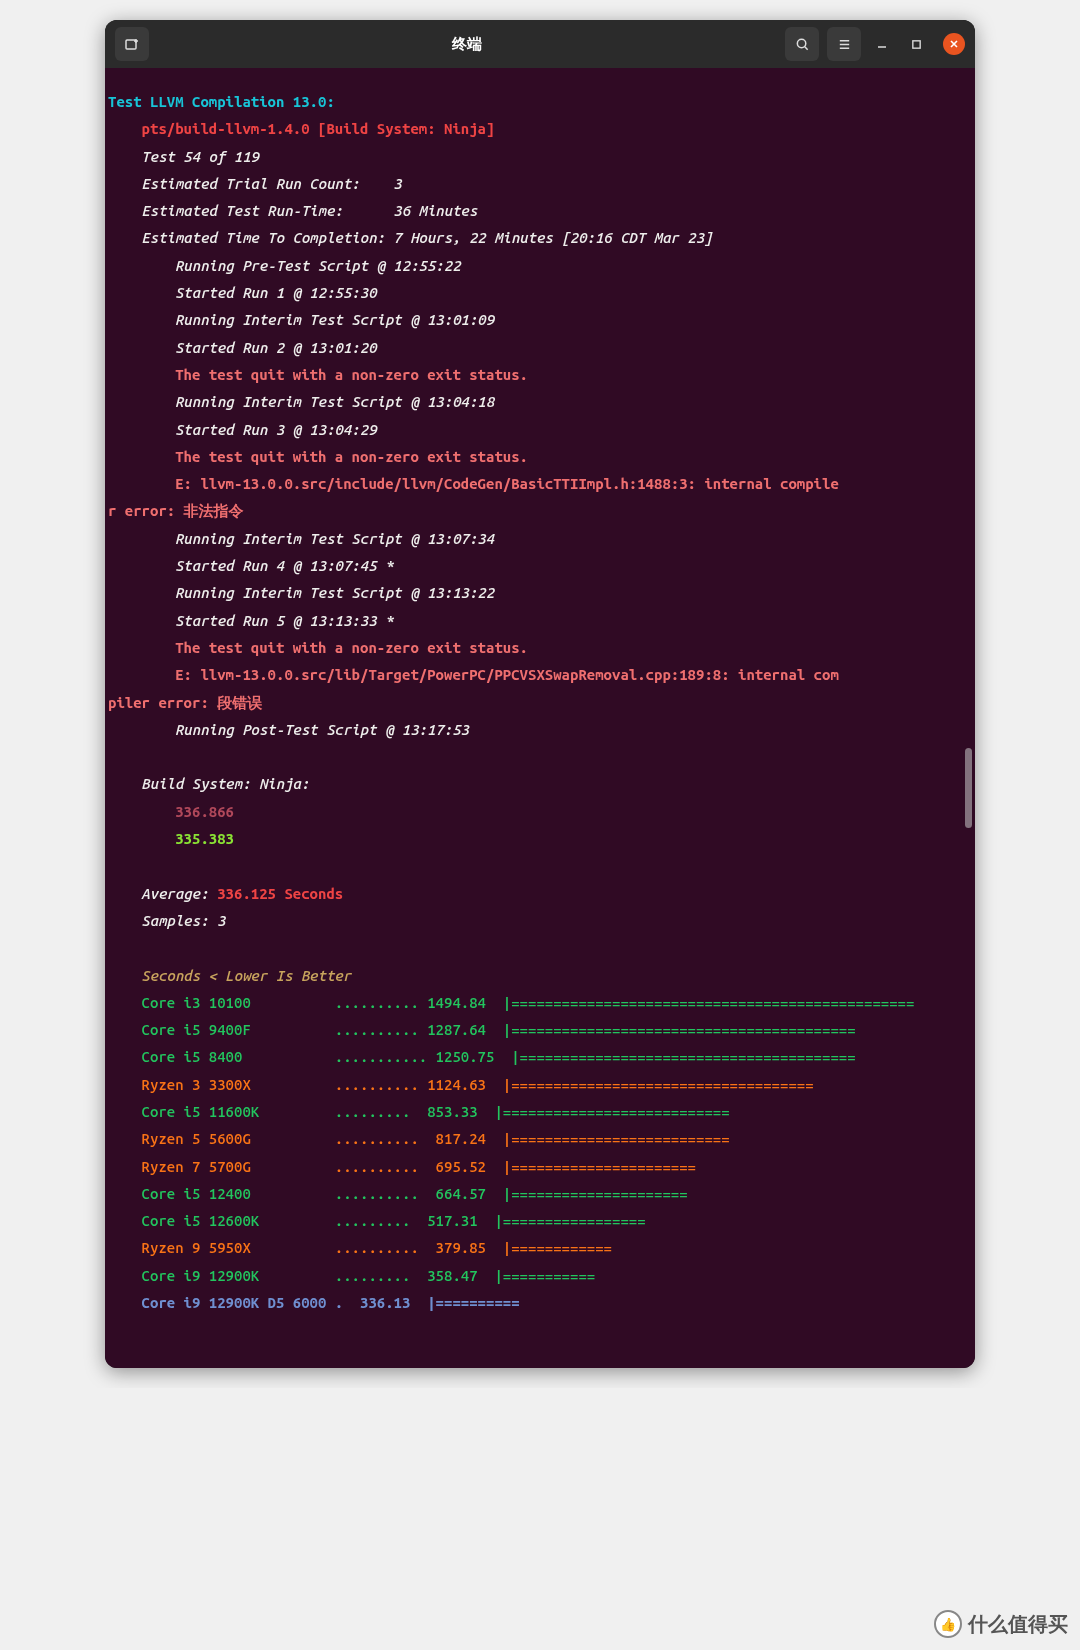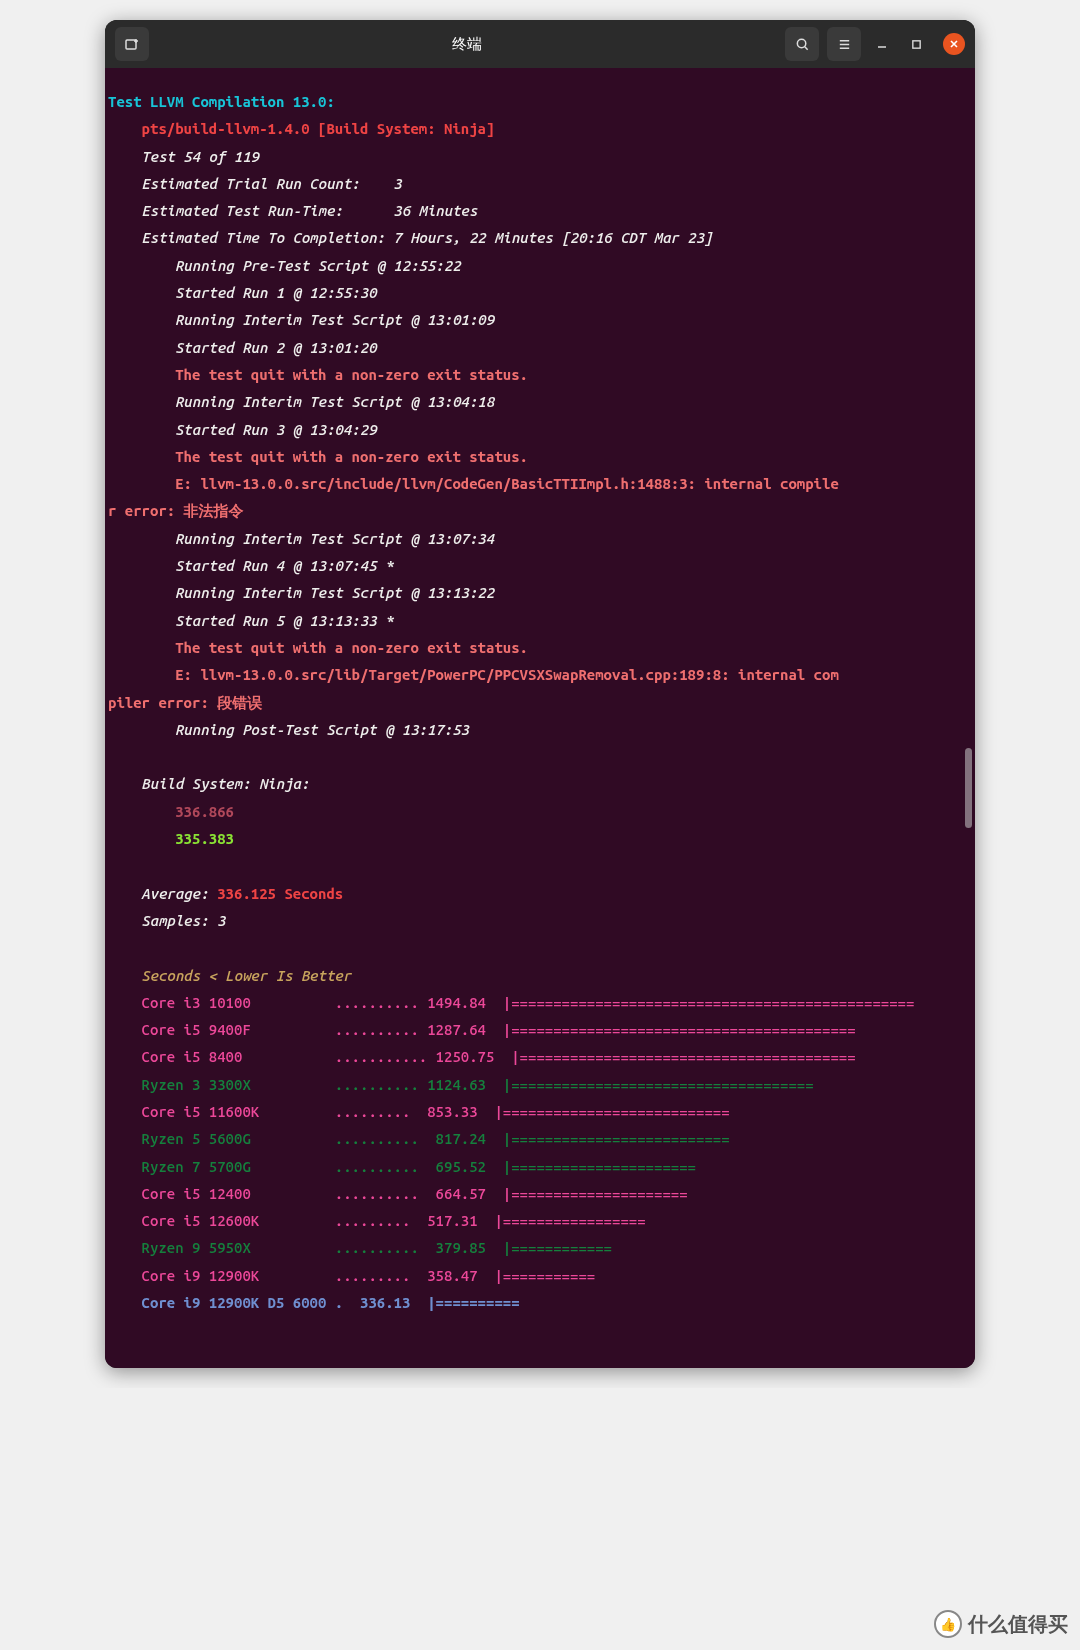--- a/index.html
+++ b/index.html
@@ -31,21 +31,21 @@
     width: 34px; height: 34px;
     background: #3a3a3a;
     border-radius: 6px;
     display: flex; align-items: center; justify-content: center;
     color: #ddd;
     cursor: pointer;
   }
   .titlebar .title {
     flex: 1;
     text-align: center;
-    font-weight: 400;
+    font-weight: 700;
     font-size: 15px;
   }
   .titlebar .right {
     display: flex;
     align-items: center;
     gap: 8px;
   }
   .titlebar .icon-btn {
     width: 34px; height: 34px;
     background: #3a3a3a;
@@ -92,22 +92,22 @@
     background: rgba(200,200,200,0.55);
     border-radius: 4px;
   }
   .cyan { color: #18c4d7; font-weight: 700; }
   .cyan-b { color: #ef4444; font-weight: 700; }
   .white { color: #eeeeec; font-style: italic; }
   .red { color: #ef6f6f; font-weight: 700; }
   .dred { color: #b0485a; font-weight: 700; }
   .green { color: #8ae234; font-weight: 700; }
   .orange-i { color: #c8a45d; font-style: italic; }
-  .blue { color: #ec4899; }
-  .dred2 { color: #15803d; }
+  .blue { color: #22c55e; }
+  .dred2 { color: #f97316; }
   .blue-b { color: #6f8fd0; font-weight: 700; margin-top: 36px; }
   .watermark {
     position: fixed;
     right: 12px;
     bottom: 12px;
     font-family: sans-serif;
     font-size: 20px;
     font-weight: 700;
     color: #555;
     display: flex;

